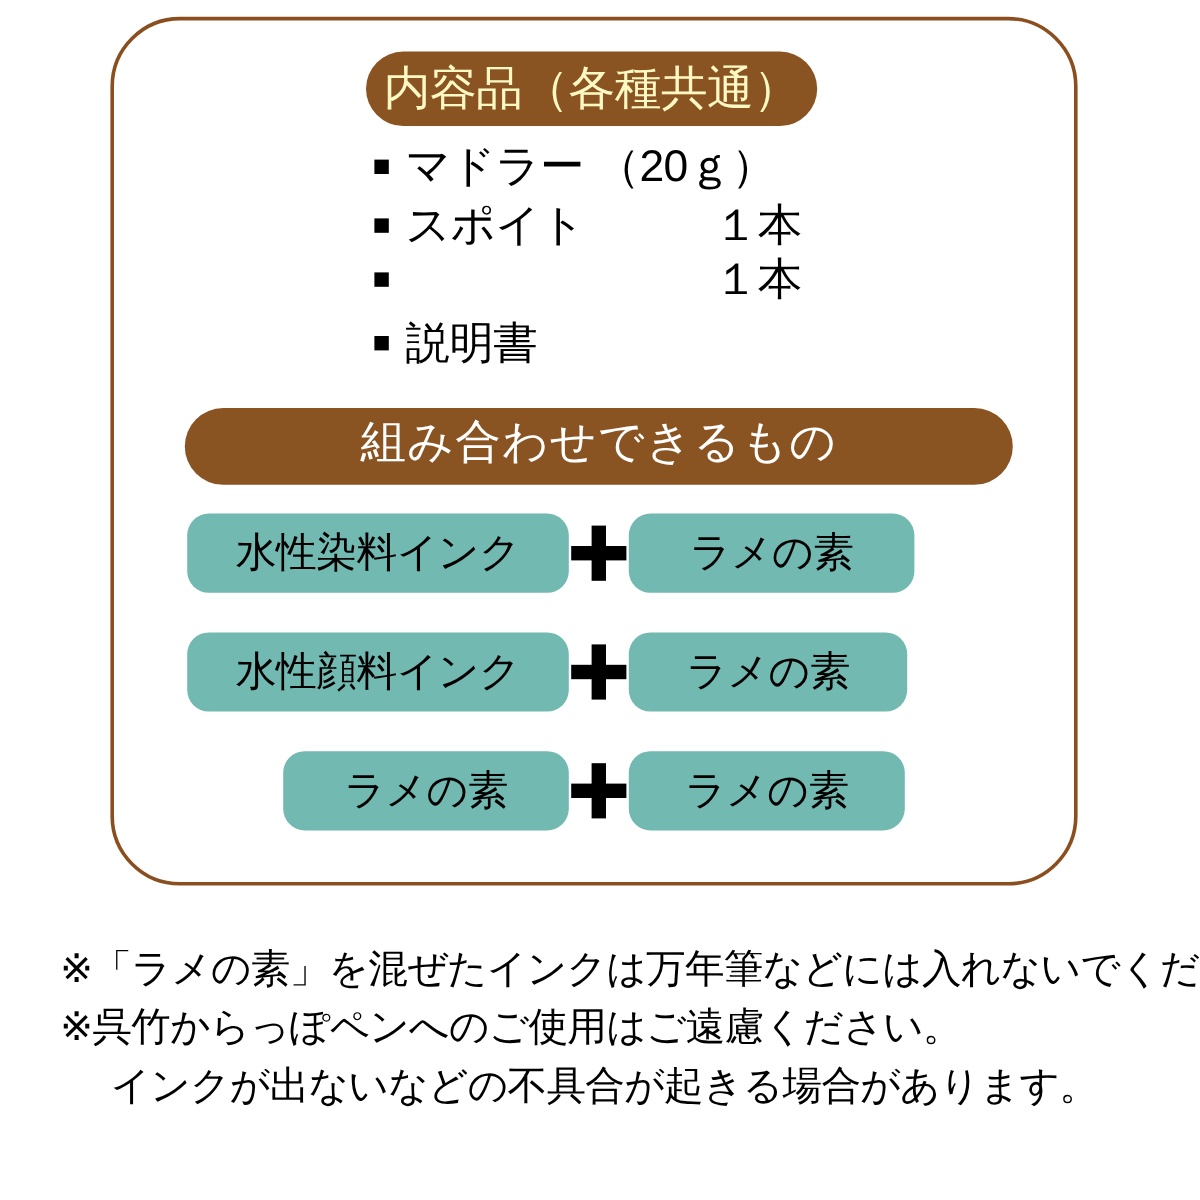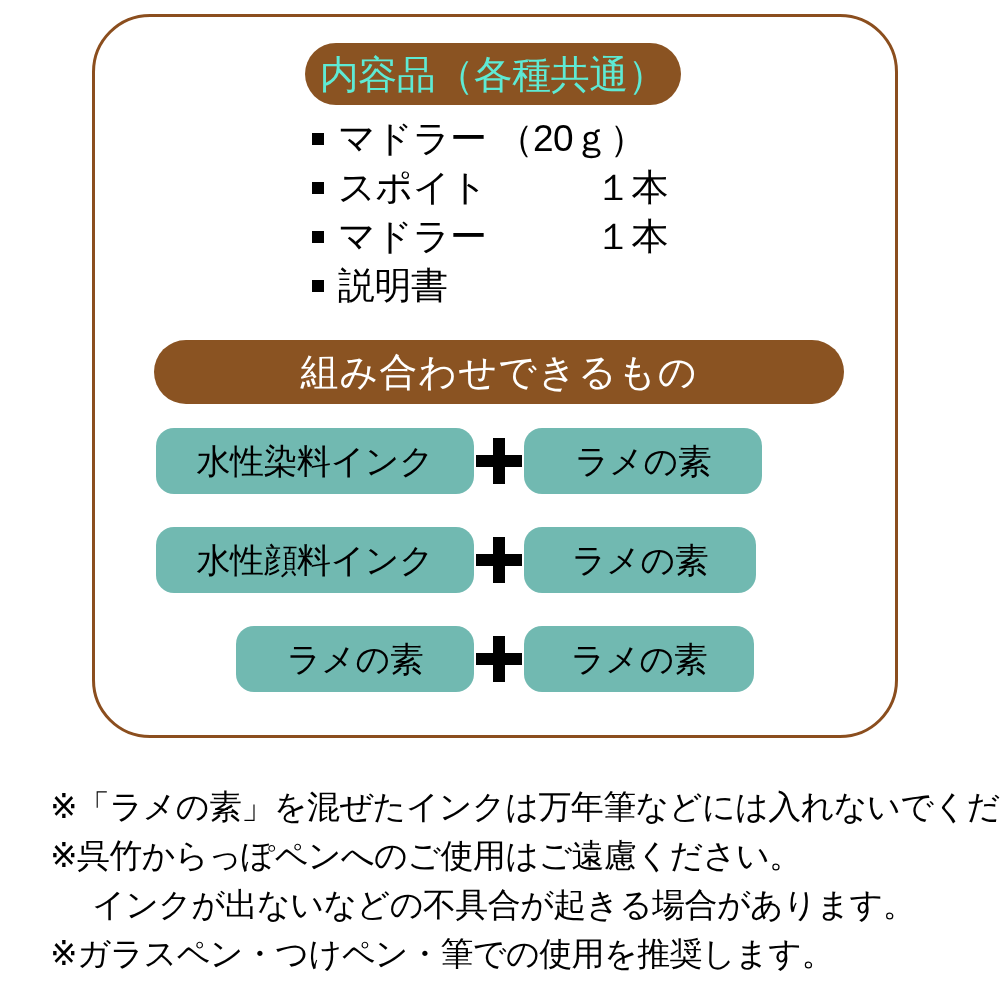--- a/index.html
+++ b/index.html
@@ -37,21 +37,21 @@
     top: 43px;
     width: 376px;
     height: 62px;
     background: #8A5322;
     border-radius: 31px;
     display: flex;
     align-items: center;
     justify-content: center;
   }
   .title-pill .title-text {
-    color: #5eead4;
+    color: #fef9c3;
     font-size: 39px;
     line-height: 1;
     letter-spacing: -0.5px;
     white-space: nowrap;
   }
 
   
   .contents-list {
     position: absolute;
     left: 312px;
@@ -99,20 +99,21 @@
     display: flex;
     align-items: center;
     justify-content: center;
   }
   .combo-banner .banner-text {
     color: #ffffff;
     font-size: 38px;
     line-height: 1;
     letter-spacing: 1px;
     white-space: nowrap;
+    font-family: Liberation Mono, monospace;
   }
 
   
   .combo-rows {
     position: absolute;
     left: 154px;
     top: 428px;
     width: 690px;
   }
   .combo-row {
@@ -219,21 +220,20 @@
   </div>
 
   <div class="contents-row">
     <span class="bullet-square"></span>
     <span class="item-name">スポイト</span>
     <span class="item-qty">１本</span>
   </div>
 
   <div class="contents-row">
     <span class="bullet-square"></span>
-    <span class="item-name">マドラー</span>
     <span class="item-qty">１本</span>
   </div>
 
   <div class="contents-row">
     <span class="bullet-square"></span>
     <span class="item-name">説明書</span>
     <span class="item-qty"></span>
   </div>
 
 </div>
@@ -294,14 +294,13 @@
       </div>
     </div>
   </div>
 
 </div>
 
 <div class="footnotes">
   <div class="footnote-line">※「ラメの素」を混ぜたインクは万年筆などには入れないでください。</div>
   <div class="footnote-line">※呉竹からっぽペンへのご使用はご遠慮ください。</div>
   <div class="footnote-line footnote-indent">インクが出ないなどの不具合が起きる場合があります。</div>
-  <div class="footnote-line">※ガラスペン・つけペン・筆での使用を推奨します。</div>
 </div>
 
 </body></html>

